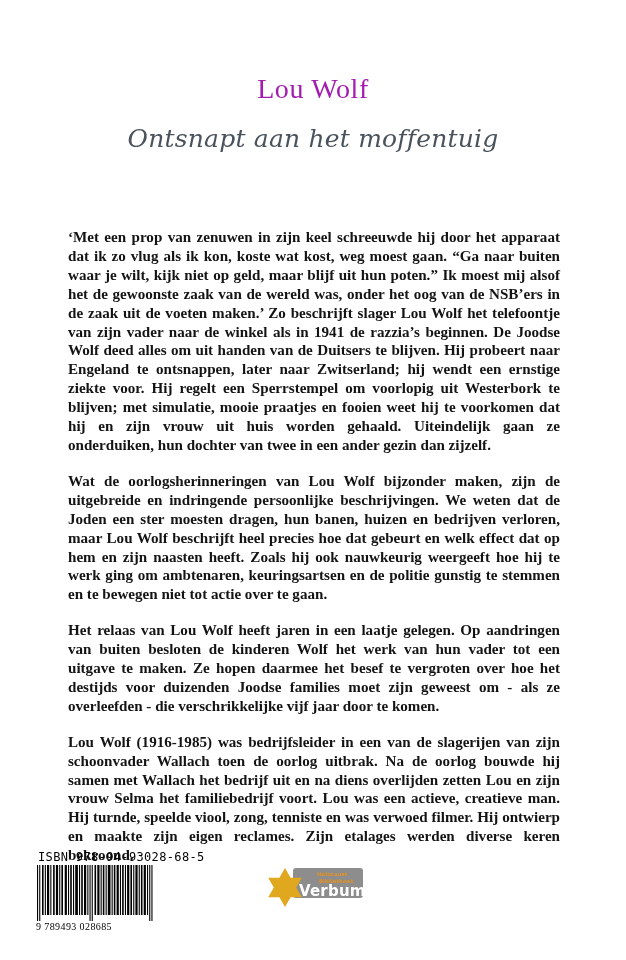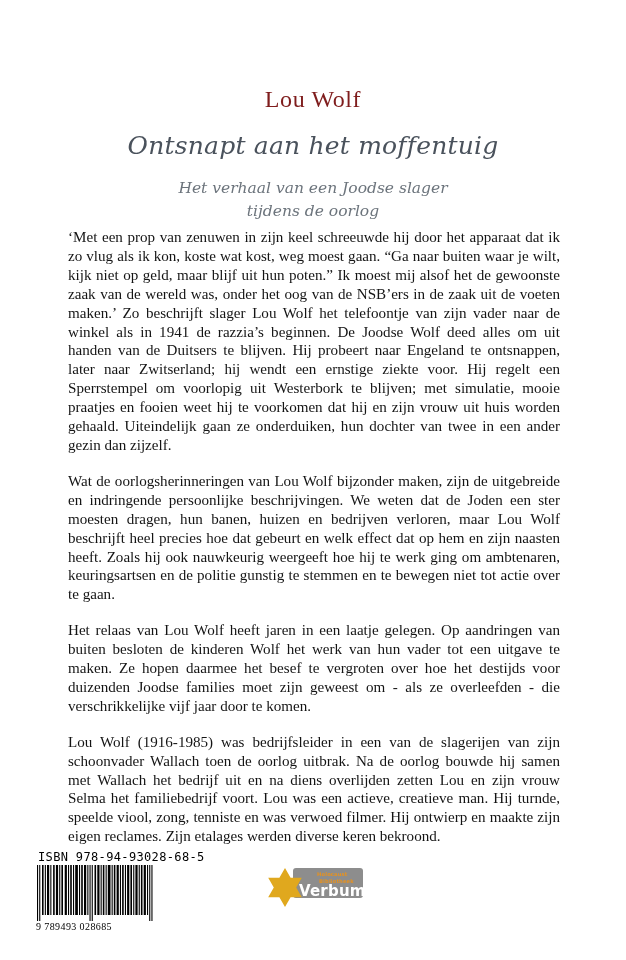--- a/index.html
+++ b/index.html
@@ -27,26 +27,26 @@
   
   .header {
     position: absolute;
     top: 72px;
     left: 0;
     right: 0;
     text-align: center;
   }
   .author-name {
     font-family: "Liberation Serif", "DejaVu Serif", serif;
-    font-size: 24px;
+    font-size: 28px;
     font-weight: 400;
     letter-spacing: 0.6px;
-    color: #7f1d1d;
+    color: #a21caf;
     line-height: 1.1;
-    margin: 14px;
+    margin: 2px;
   }
   .book-title {
     font-family: "DejaVu Serif", "Liberation Serif", serif;
     font-style: italic;
     font-weight: 400;
     font-size: 25px;
     letter-spacing: 0.2px;
     color: #4a525c;
     line-height: 1.15;
     margin: 20px 0 0 0;
@@ -73,20 +73,21 @@
   }
   .body-copy p {
     margin: 0 0 17px 0;
     font-family: "Liberation Serif", "DejaVu Serif", serif;
     font-size: 15.1px;
     line-height: 18.9px;
     text-align: justify;
     text-justify: inter-word;
     color: #141414;
     hyphens: manual;
+    font-weight: bold;
   }
   .body-copy p:last-child {
     margin-bottom: 0;
   }
 
   
   .footer {
     position: absolute;
     left: 0;
     right: 0;
@@ -156,24 +157,20 @@
   }
 </style>
 </head>
 <body>
 
 <div class="page">
 
   <div class="header">
     <div class="author-name">Lou Wolf</div>
     <div class="book-title">Ontsnapt aan het moffentuig</div>
-    <div class="subtitle">
-      <span class="sub-line">Het verhaal van een Joodse slager</span>
-      <span class="sub-line">tijdens de oorlog</span>
-    </div>
   </div>
 
   <div class="body-copy">
     <p>‘Met een prop van zenuwen in zijn keel schreeuwde hij door het apparaat dat ik zo vlug als ik kon, koste wat kost, weg moest gaan. “Ga naar buiten waar je wilt, kijk niet op geld, maar blijf uit hun poten.” Ik moest mij alsof het de gewoonste zaak van de wereld was, onder het oog van de NSB’ers in de zaak uit de voeten maken.’ Zo beschrijft slager Lou Wolf het telefoontje van zijn vader naar de winkel als in 1941 de razzia’s beginnen. De Joodse Wolf deed alles om uit handen van de Duitsers te blijven. Hij probeert naar Engeland te ontsnappen, later naar Zwitserland; hij wendt een ernstige ziekte voor. Hij regelt een Sperrstempel om voorlopig uit Westerbork te blijven; met simulatie, mooie praatjes en fooien weet hij te voorkomen dat hij en zijn vrouw uit huis worden gehaald. Uiteindelijk gaan ze onderduiken, hun dochter van twee in een ander gezin dan zijzelf.</p>
     <p>Wat de oorlogsherinneringen van Lou Wolf bijzonder maken, zijn de uitgebreide en indringende persoonlijke beschrijvingen. We weten dat de Joden een ster moesten dragen, hun banen, huizen en bedrijven verloren, maar Lou Wolf beschrijft heel precies hoe dat gebeurt en welk effect dat op hem en zijn naasten heeft. Zoals hij ook nauwkeurig weergeeft hoe hij te werk ging om ambtenaren, keuringsartsen en de politie gunstig te stemmen en te bewegen niet tot actie over te gaan.</p>
     <p>Het relaas van Lou Wolf heeft jaren in een laatje gelegen. Op aandringen van buiten besloten de kinderen Wolf het werk van hun vader tot een uitgave te maken. Ze hopen daarmee het besef te vergroten over hoe het destijds voor duizenden Joodse families moet zijn geweest om - als ze overleefden - die verschrikkelijke vijf jaar door te komen.</p>
     <p>Lou Wolf (1916-1985) was bedrijfsleider in een van de slagerijen van zijn schoonvader Wallach toen de oorlog uitbrak. Na de oorlog bouwde hij samen met Wallach het bedrijf uit en na diens overlijden zetten Lou en zijn vrouw Selma het familiebedrijf voort. Lou was een actieve, creatieve man. Hij turnde, speelde viool, zong, tenniste en was verwoed filmer. Hij ontwierp en maakte zijn eigen reclames. Zijn etalages werden diverse keren bekroond.</p>
   </div>
 
   <div class="footer">

